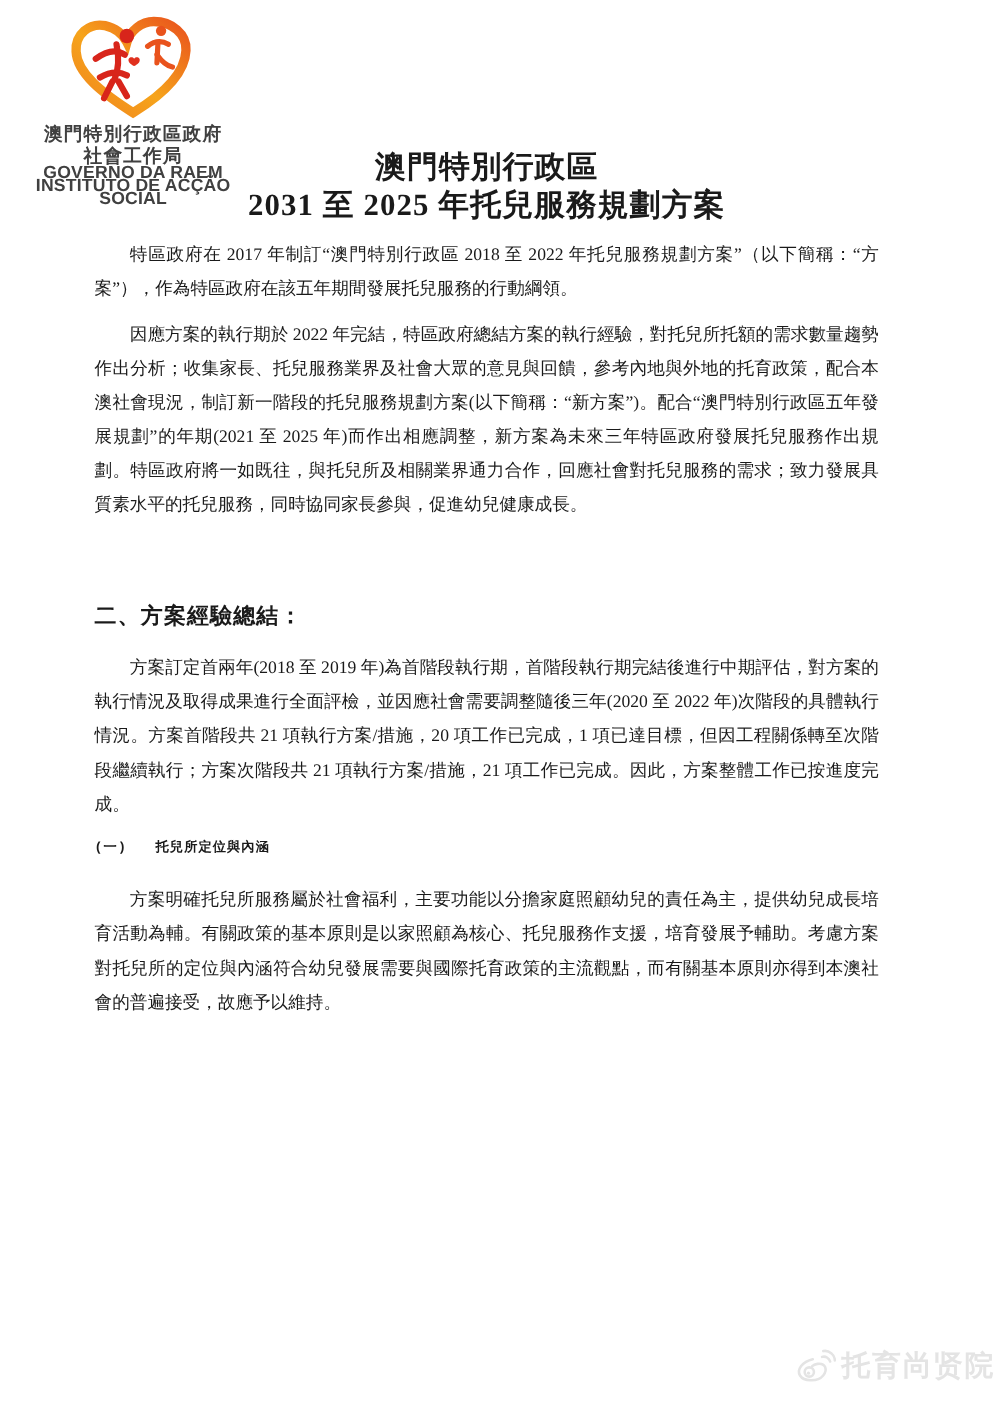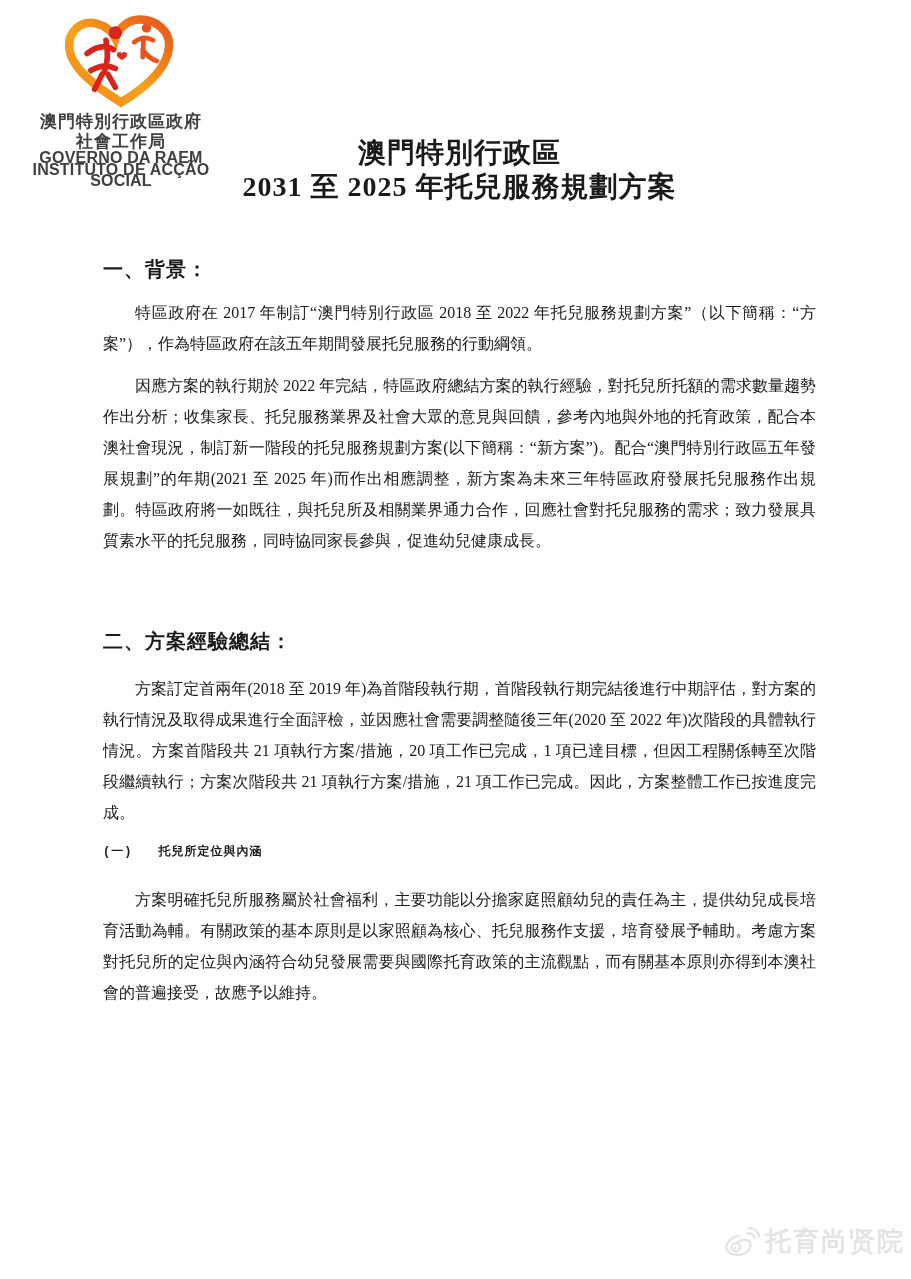--- a/index.html
+++ b/index.html
@@ -18,21 +18,21 @@
     position: absolute; top: 12px; left: 24px; width: 194px;
     text-align: center;
     font-family: "Liberation Sans", "DejaVu Sans", sans-serif;
     color: #404040;
   }
   .logo-heart { width: 132px; height: 98px; display: block; margin: 0 auto 2px auto; }
   .org-zh { font-size: 17px; font-weight: bold; line-height: 20px; letter-spacing: 1px; }
   .org-pt { font-size: 16px; font-weight: bold; line-height: 11.5px; letter-spacing: 0.2px; }
 
   
-  .content { position: absolute; left: 103px; top: 0; width: 713px; }
+  .content { position: absolute; left: 86px; top: 0; width: 713px; }
 
   .doc-title {
     margin-top: 136px;
     text-align: center;
     font-weight: bold;
     font-size: 28px;
     line-height: 34px;
     letter-spacing: 1px;
   }
   .chapter {
@@ -124,21 +124,20 @@
   </div>
 
   <div class="content">
 
     <div class="doc-title">
       <div>澳門特別行政區</div>
       <div>2031 至 2025 年托兒服務規劃方案</div>
     </div>
 
 
-    <div class="sec-heading h1">一、背景：</div>
 
     <p class="body-para first-after-heading">特區政府在 2017 年制訂“澳門特別行政區 2018 至 2022 年托兒服務規劃方案”（以下簡稱：“方案”），作為特區政府在該五年期間發展托兒服務的行動綱領。</p>
 
     <p class="body-para">因應方案的執行期於 2022 年完結，特區政府總結方案的執行經驗，對托兒所托額的需求數量趨勢作出分析；收集家長、托兒服務業界及社會大眾的意見與回饋，參考內地與外地的托育政策，配合本澳社會現況，制訂新一階段的托兒服務規劃方案(以下簡稱：“新方案”)。配合“澳門特別行政區五年發展規劃”的年期(2021 至 2025 年)而作出相應調整，新方案為未來三年特區政府發展托兒服務作出規劃。特區政府將一如既往，與托兒所及相關業界通力合作，回應社會對托兒服務的需求；致力發展具質素水平的托兒服務，同時協同家長參與，促進幼兒健康成長。</p>
 
     <div class="sec-heading h2">二、方案經驗總結：</div>
 
     <p class="body-para after-heading-16">方案訂定首兩年(2018 至 2019 年)為首階段執行期，首階段執行期完結後進行中期評估，對方案的執行情況及取得成果進行全面評檢，並因應社會需要調整隨後三年(2020 至 2022 年)次階段的具體執行情況。方案首階段共 21 項執行方案/措施，20 項工作已完成，1 項已達目標，但因工程關係轉至次階段繼續執行；方案次階段共 21 項執行方案/措施，21 項工作已完成。因此，方案整體工作已按進度完成。</p>
 
     <div class="sub-heading">

